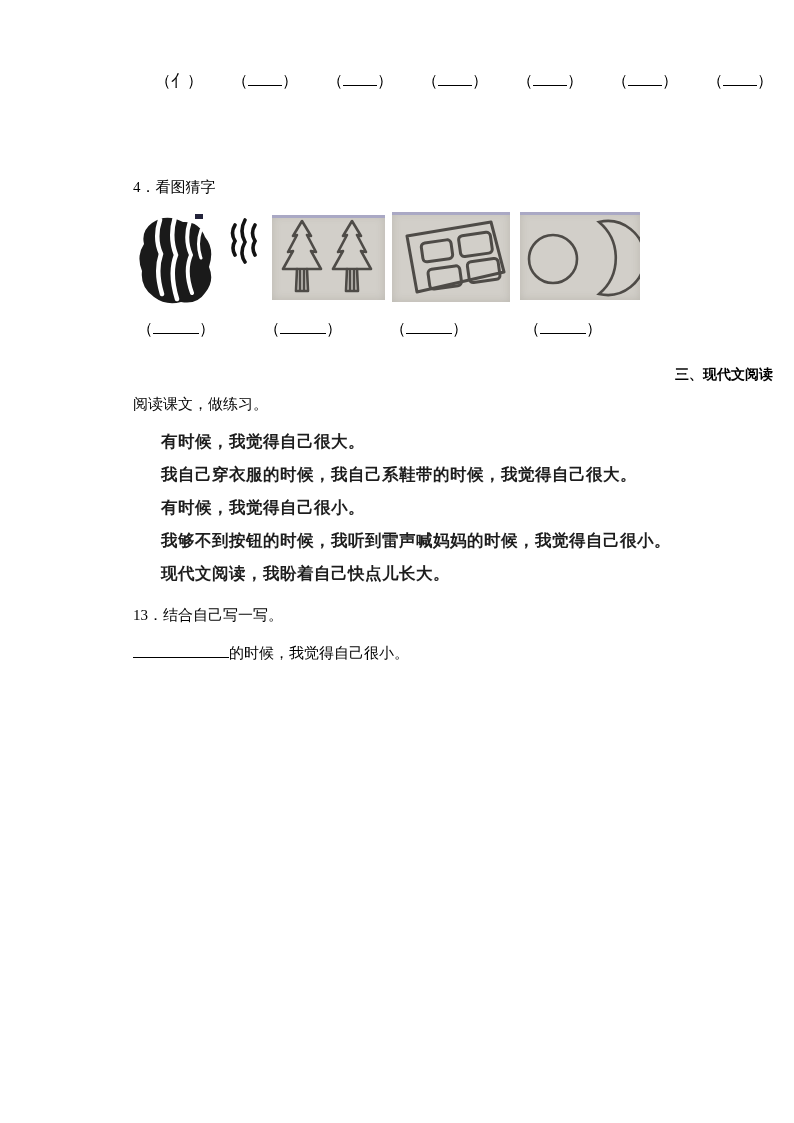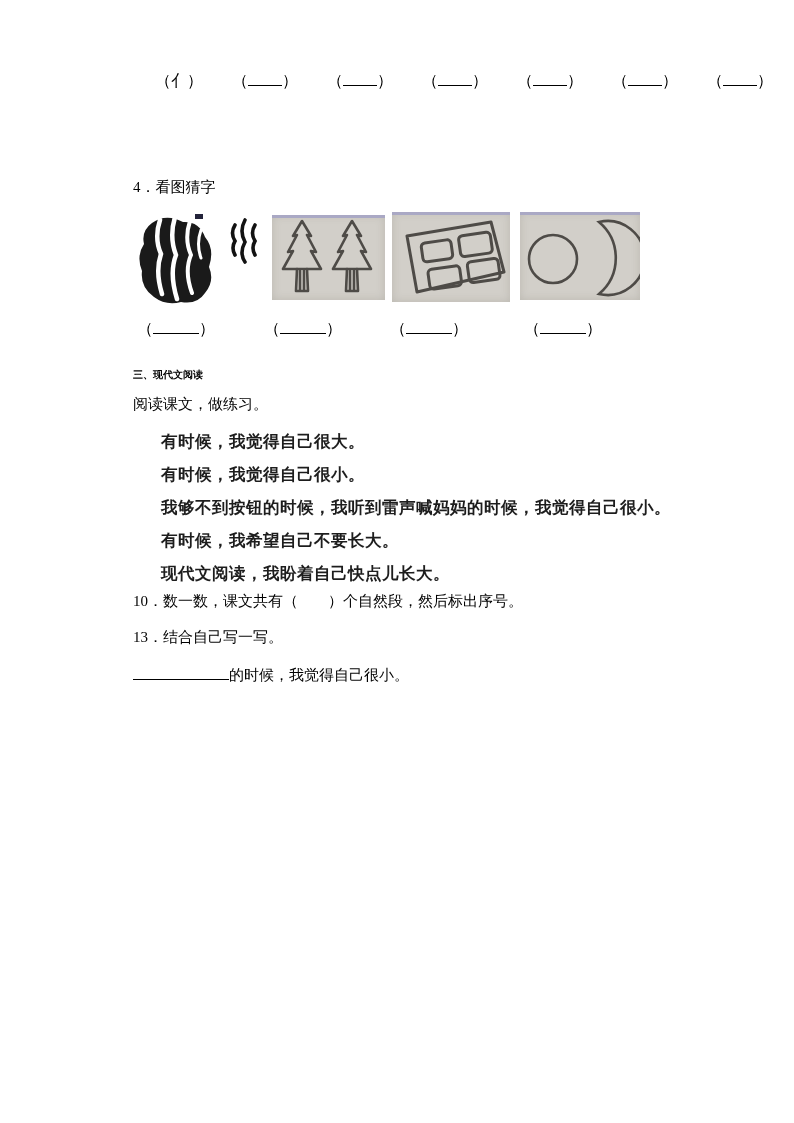--- a/index.html
+++ b/index.html
@@ -36,21 +36,21 @@
   .photo::before {
     content:""; position:absolute; top:0; left:0; right:0; height:3px;
     background:#a5a3c6; opacity:0.85;
   }
   .answer-row { position:relative; margin-top:10px; height:24px; font-size:16px; }
   .answer-row .paren-group { position:absolute; top:0; }
 
   
   .section-heading {
     margin-top:22px; font-family:"Liberation Sans","DejaVu Sans",sans-serif;
-    font-weight:bold; font-size:10px; height:21px; line-height:21px;
+    font-weight:bold; font-size:14px; height:21px; line-height:21px;text-align:right;
   }
   .reading-intro { margin-top:9px; height:21px; line-height:21px; }
 
   
   .passage { margin-top:10px; }
   .passage p {
     margin:0 0 0 28px; line-height:33px; font-size:16.5px;
     color:#1d1d1d; letter-spacing:0.5px;font-weight:bold;
   }
 
@@ -143,27 +143,26 @@
     <span class="paren-group" style="left:131px;"><span>（</span><span class="ublank w46"></span><span>）</span></span>
     <span class="paren-group" style="left:257px;"><span>（</span><span class="ublank w46"></span><span>）</span></span>
     <span class="paren-group" style="left:391px;"><span>（</span><span class="ublank w46"></span><span>）</span></span>
   </div>
 
   <div class="section-heading">三、现代文阅读</div>
   <div class="reading-intro">阅读课文，做练习。</div>
 
   <div class="passage">
     <p>有时候，我觉得自己很大。</p>
+    <p>我自己穿衣服的时候，我自己系鞋带的时候，我觉得自己很大。</p>
     <p>有时候，我觉得自己很小。</p>
     <p>我够不到按钮的时候，我听到雷声喊妈妈的时候，我觉得自己很小。</p>
-    <p>有时候，我希望自己不要长大。</p>
     <p>现代文阅读，我盼着自己快点儿长大。</p>
   </div>
 
-  <div class="question q10">10．数一数，课文共有（　　）个自然段，然后标出序号。</div>
 
 
 
   <div class="question q13">13．结合自己写一写。</div>
 
   <div class="fill-line">
     <span class="ublank w96"></span><span>的时候，我觉得自己很小。</span>
   </div>
 
 </div>

